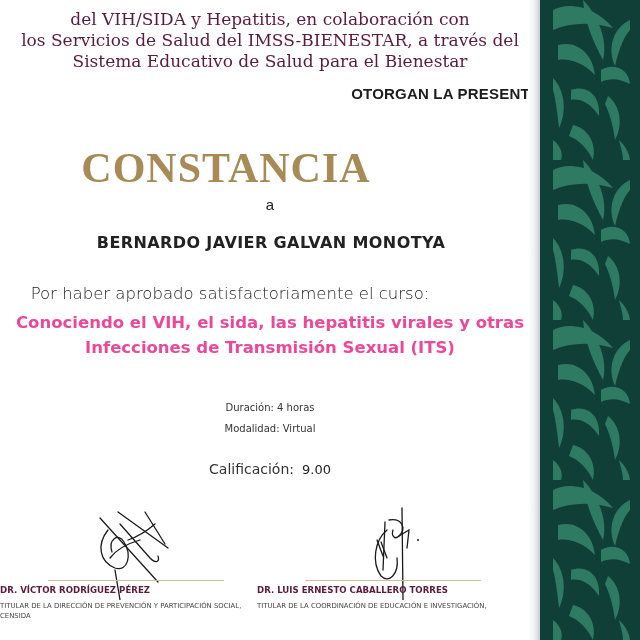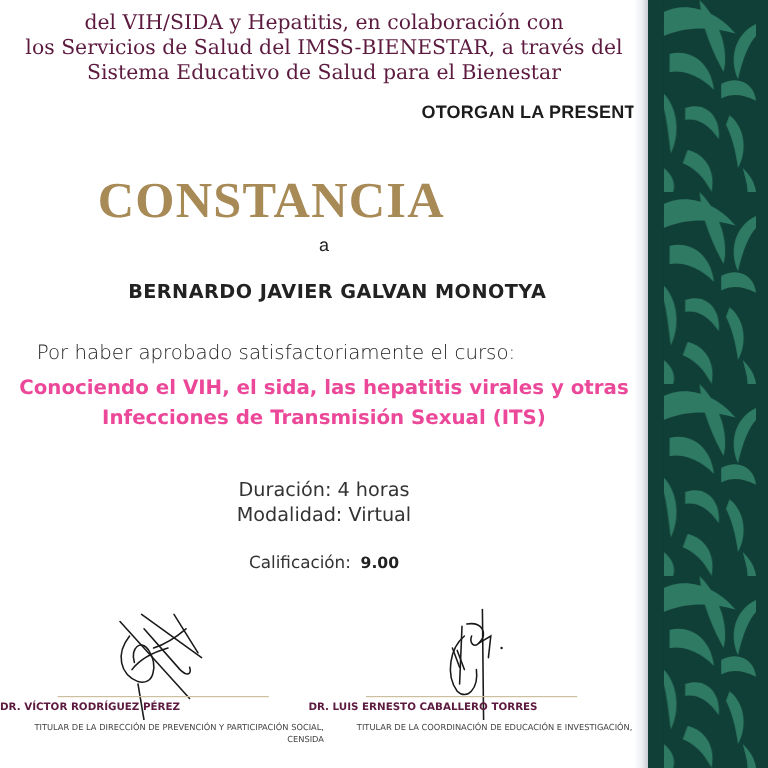--- a/index.html
+++ b/index.html
@@ -80,21 +80,21 @@
     .a-label {
       position: absolute;
       left: 0; width: 540px;
       top: 196px;
       text-align: center;
       font-size: 15px;
       color: #222;
     }
     .recipient {
       position: absolute;
-      left: 11px; width: 540px;
+      left: 1px; width: 540px;
       top: 233px;
       text-align: center;
       font-family: "DejaVu Sans", sans-serif;
       font-weight: bold;
       font-size: 16px;
       color: #222;
       letter-spacing: 0.4px;
     }
     .course-intro {
       position: absolute;
@@ -116,35 +116,35 @@
       font-size: 16.5px;
       line-height: 25px;
       color: #ec4899;
     }
     .details {
       position: absolute;
       left: 0; width: 540px;
       top: 397px;
       text-align: center;
       font-family: "DejaVu Sans", sans-serif;
-      font-size: 16px;
+      font-size: 10px;
       line-height: 21px;
       color: #333;
     }
     .grade {
       position: absolute;
       left: 0; width: 540px;
       top: 461px;
       text-align: center;
       font-family: "DejaVu Sans", sans-serif;
       font-size: 14px;
       color: #333;
     }
     .grade .val {
-      font-weight: bold;
+      font-weight: normal;
       font-size: 13px;
       margin-left: 8px;
       color: #222;
     }
 
     .sig-block {
       position: absolute;
       top: 500px;
       width: 270px;
       height: 140px;
@@ -170,21 +170,21 @@
       font-family: "DejaVu Sans", sans-serif;
       font-weight: bold;
       font-size: 8.6px;
       color: #5c1a3f;
       white-space: nowrap;
     }
     .sig-role {
       position: absolute;
       top: 101px;
       left: 0; width: 270px;
-      text-align: right;
+      text-align: left;
       font-family: "DejaVu Sans", sans-serif;
       font-size: 6.9px;
       line-height: 10px;
       color: #444;
       white-space: nowrap;
     }
   </style>
 </head>
 <body>
 

